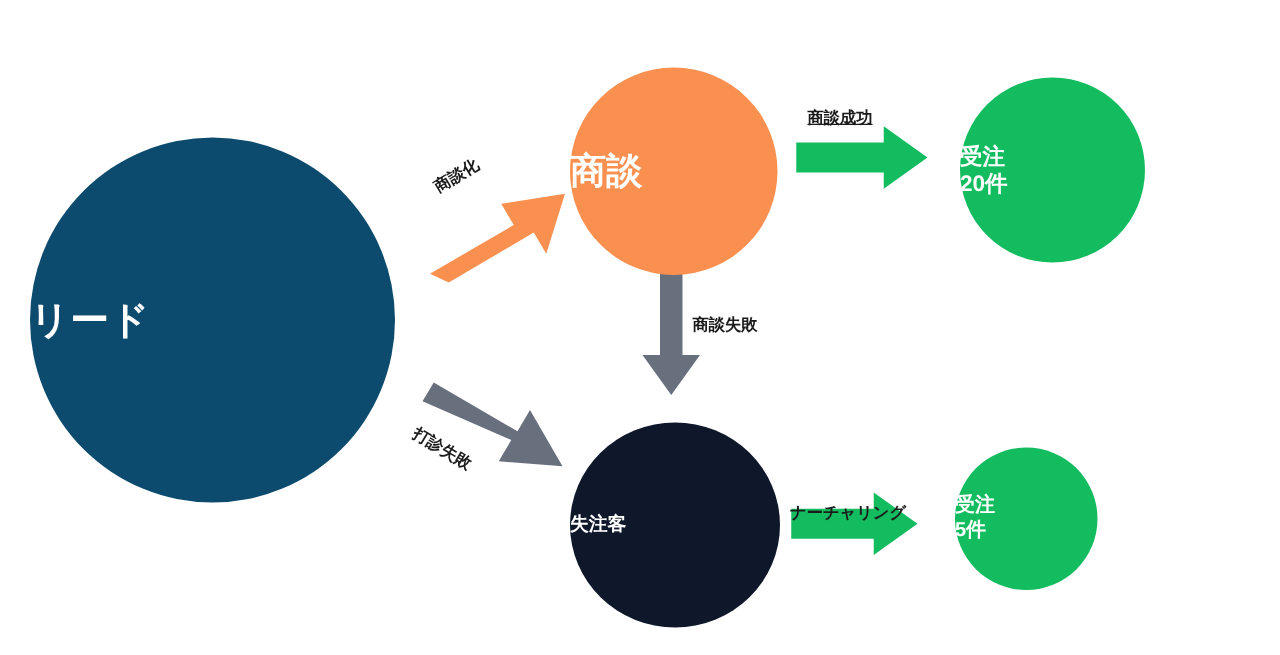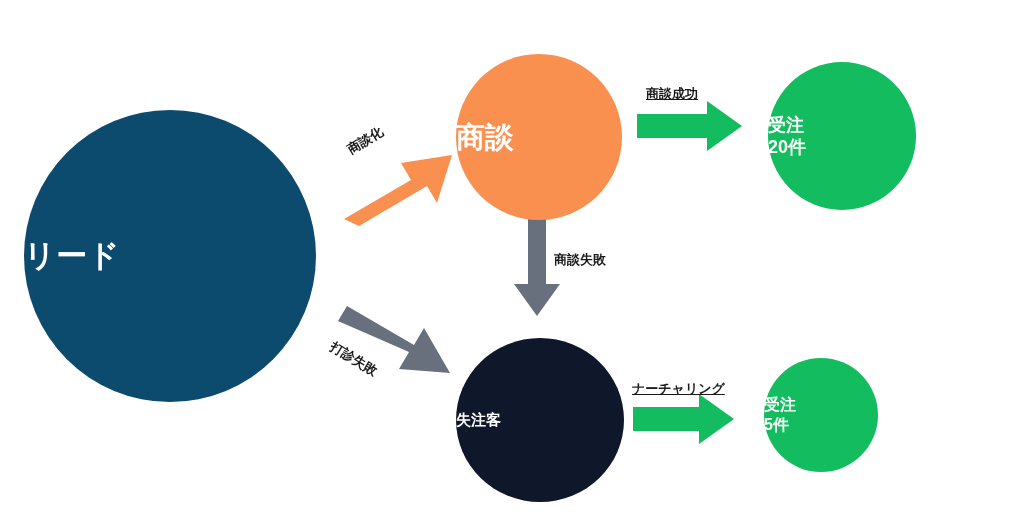--- a/index.html
+++ b/index.html
@@ -83,21 +83,21 @@
     transform: rotate(31deg);
     transform-origin: left top;
   }
   #label-shodan-seiko {
     left: 646px; top: 85px; text-decoration: underline;
   }
   #label-shodan-shippai {
     left: 554px; top: 251px;
   }
   #label-nurturing {
-    left: 632px; top: 380px; text-decoration: underline;
+    left: 632px; top: 401px;
   }
 </style>
 </head>
 <body>
 
 <div id="stage">
 
   <svg class="layer" viewBox="0 0 1024 524">
 
     <g>

